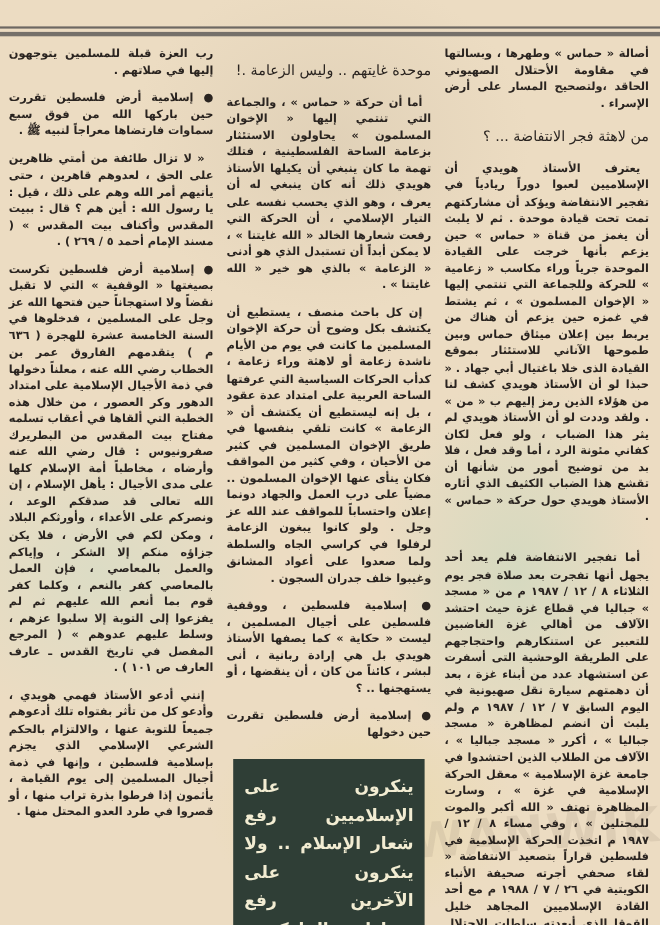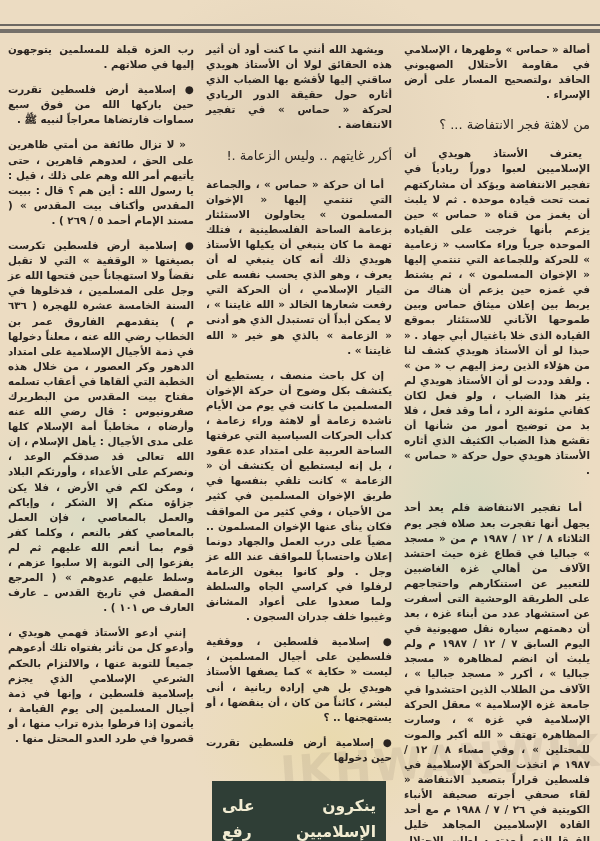--- a/index.html
+++ b/index.html
@@ -55,29 +55,28 @@
 
 <div class="page-bg"></div>
 <div class="watermark">IKHWANWIKI</div>
 
 <div class="top-rule">
   <div class="l1"></div>
   <div class="l2"></div>
 </div>
 
 <div class="col col-right">
-  <p class="bold noindent">أصالة « حماس » وطهرها ، الإسلامي في مقاومة الأحتلال الصهيوني الحاقد ،ولتصحيح المسار على أرض الإسراء .</p>
+  <p class="bold noindent">أصالة « حماس » وطهرها ، وبسالتها في مقاومة الأحتلال الصهيوني الحاقد ،ولتصحيح المسار على أرض الإسراء .</p>
   <h3>من لاهثة فجر الانتفاضة ... ؟</h3>
   <p class="bold">يعترف الأستاذ هويدي أن الإسلاميين لعبوا دوراً ريادياً في تفجير الانتفاضة ويؤكد أن مشاركتهم تمت تحت قيادة موحدة . ثم لا يلبث أن يغمز من قناة « حماس » حين يزعم بأنها خرجت على القيادة الموحدة جرياً وراء مكاسب « زعامية » للحركة وللجماعة التي تنتمي إليها « الإخوان المسلمون » ، ثم يشتط في غمزه حين يزعم أن هناك من يربط بين إعلان ميثاق حماس وبين طموحها الآناني للاستئثار بموقع القيادة الذى خلا باغتيال أبي جهاد . « حبذا لو أن الأستاذ هويدي كشف لنا من هؤلاء الذين رمز إليهم ب « من » . ولقد وددت لو أن الأستاذ هويدي لم يثر هذا الضباب ، ولو فعل لكان كفاني مئونة الرد ، أما وقد فعل ، فلا بد من توضيح أمور من شأنها أن تقشع هذا الضباب الكثيف الذي أثاره الأستاذ هويدي حول حركة « حماس » .</p>
   <p class="bold" style="margin-top:22px">أما تفجير الانتفاضة فلم يعد أحد يجهل أنها تفجرت بعد صلاة فجر يوم الثلاثاء ٨ / ١٢ / ١٩٨٧ م من « مسجد » جباليا في قطاع غزة حيث احتشد الآلاف من أهالي غزة الغاضبين للتعبير عن استنكارهم واحتجاجهم على الطريقة الوحشية التى أسفرت عن استشهاد عدد من أبناء غزة ، بعد أن دهمتهم سيارة نقل صهيونية في اليوم السابق ٧ / ١٢ / ١٩٨٧ م ولم يلبث أن انضم لمظاهرة « مسجد جباليا » ، أكرر « مسجد جباليا » ، الآلاف من الطلاب الذين احتشدوا في جامعة غزة الإسلامية » معقل الحركة الإسلامية في غزة » ، وسارت المظاهرة تهتف « الله أكبر والموت للمحتلين » ، وفي مساء ٨ / ١٢ / ١٩٨٧ م اتخذت الحركة الإسلامية في فلسطين قراراً بتصعيد الانتفاضة « لقاء صحفي أجرته صحيفة الأنباء الكويتية في ٢٦ / ٧ / ١٩٨٨ م مع أحد القادة الإسلاميين المجاهد خليل القوقا الذي أبعدته سلطات الاحتلال من غزة » ، وبعد أسبوع فقط صدر أول بيان عن الانتفاضة بتوقيع حركة المقاومة الإسلامية « حماس » ، وبعد أربعين يوماً وبالتحديد في ١٥ / ١ / ١٩٨٨ م صدر أول بيان للقيادة الموحدة للانتفاضة « حزب شيوعي ، شعبية حبش ، ديمقراطية حواتمة ، فتح » .</p>
 </div>
 
 <div class="col col-mid">
-  <p class="bold">ويشهد الله أنني ما كنت أود أن أثير هذه الحقائق لولا أن الأستاذ هويدي ساقني إليها لأقشع بها الضباب الذي أثاره حول حقيقة الدور الريادي لحركة « حماس » في تفجير الانتفاضة .</p>
-  <h3>أكرر غايتهم .. وليس الزعامة .!</h3>
+  <h3>موحدة غايتهم .. وليس الزعامة .!</h3>
   <p class="bold">أما أن حركة « حماس » ، والجماعة التي تنتمي إليها « الإخوان المسلمون » يحاولون الاستئثار بزعامة الساحة الفلسطينية ، فتلك تهمة ما كان ينبغي أن يكيلها الأستاذ هويدي ذلك أنه كان ينبغي له أن يعرف ، وهو الذي يحسب نفسه على التيار الإسلامي ، أن الحركة التي رفعت شعارها الخالد « الله غايتنا » ، لا يمكن أبداً أن تستبدل الذي هو أدنى « الزعامة » بالذي هو خير « الله غايتنا » .</p>
   <p class="bold">إن كل باحث منصف ، يستطيع أن يكتشف بكل وضوح أن حركة الإخوان المسلمين ما كانت في يوم من الأيام ناشدة زعامة أو لاهثة وراء زعامة ، كدأب الحركات السياسية التي عرفتها الساحة العربية على امتداد عدة عقود ، بل إنه ليستطيع أن يكتشف أن « الزعامة » كانت تلقي بنفسها في طريق الإخوان المسلمين في كثير من الأحيان ، وفي كثير من المواقف فكان ينأى عنها الإخوان المسلمون .. مضياً على درب العمل والجهاد دونما إعلان واحتساباً للمواقف عند الله عز وجل . ولو كانوا يبغون الزعامة لرفلوا في كراسي الجاه والسلطة ولما صعدوا على أعواد المشانق وغيبوا خلف جدران السجون .</p>
   <p class="bold noindent">● إسلامية فلسطين ، ووقفية فلسطين على أجيال المسلمين ، ليست « حكاية » كما يصفها الأستاذ هويدي بل هي إرادة ربانية ، أنى لبشر ، كائناً من كان ، أن ينقضها ، أو يستهجنها .. ؟</p>
   <p class="bold noindent">● إسلامية أرض فلسطين تقررت حين دخولها</p>
   <div class="pullquote">ينكرون على الإسلاميين رفع شعار الإسلام .. ولا ينكرون على الآخرين رفع شعارات الماركسية والعلمانية والتبعية</div>
 </div>
 
 <div class="col col-left">
   <p class="bold noindent">رب العزة قبلة للمسلمين يتوجهون إليها في صلاتهم .</p>
   <p class="bold noindent">● إسلامية أرض فلسطين تقررت حين باركها الله من فوق سبع سماوات فارتضاها معراجاً لنبيه ﷺ .</p>

